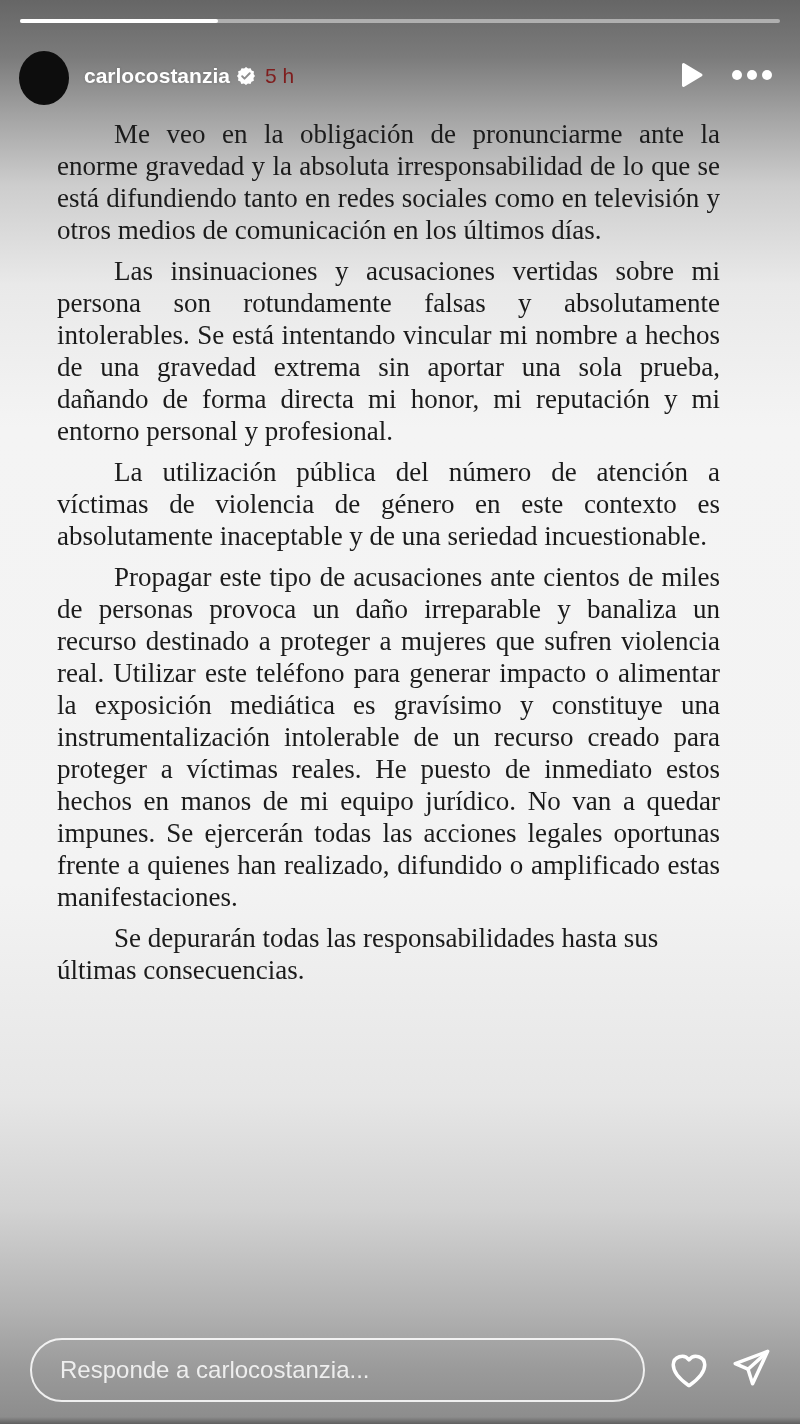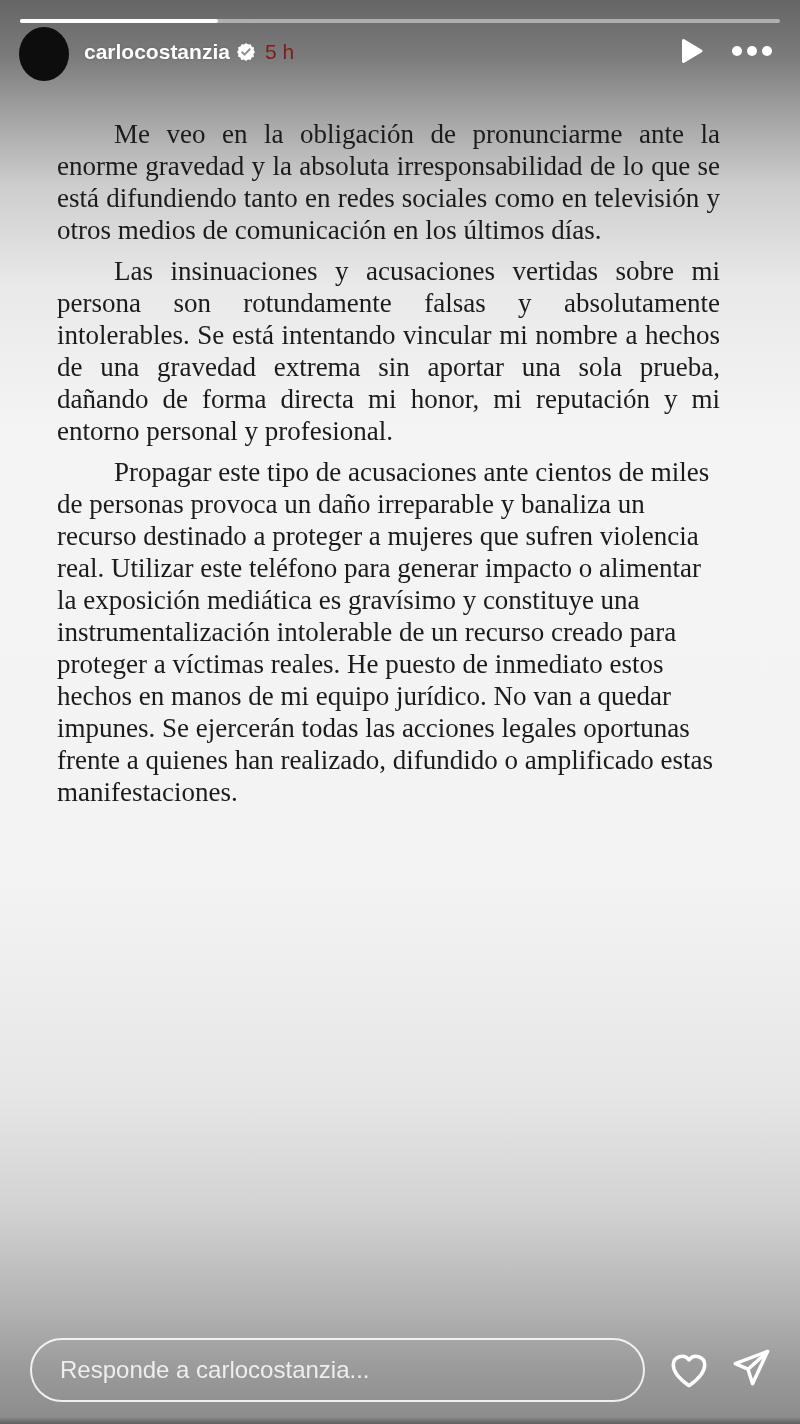--- a/index.html
+++ b/index.html
@@ -17,21 +17,21 @@
   .progress-track {
     position: absolute; left: 20px; top: 19px; width: 760px; height: 4px;
     background: rgba(255,255,255,0.45); border-radius: 2px;
   }
   .progress-fill {
     position: absolute; left: 0; top: 0; height: 100%; width: 26%;
     background: #ffffff; border-radius: 2px;
   }
 
   
-  .header { position: absolute; left: 0; top: 24px; width: 800px; height: 60px; }
+  .header { position: absolute; left: 0; top: 48px; width: 800px; height: 60px; }
   .avatar {
     position: absolute; left: 19px; top: 3px; width: 50px; height: 54px;
     background: #0d0d0d; border-radius: 50%;
   }
   .user-row { position: absolute; left: 84px; top: 16px; display: flex; align-items: center; gap: 7px; }
   .username { color: #ffffff; font-size: 21px; font-weight: 700; text-shadow: 0 0 3px rgba(0,0,0,0.18); }
   .badge { width: 18px; height: 18px; display: inline-block; }
   .timestamp { color: #7f1d1d; font-size: 21px; font-weight: 400; margin-left: 3px; }
   .header-controls { position: absolute; right: 28px; top: 14px; display: flex; align-items: center; gap: 28px; }
   .play-btn { width: 24px; height: 26px; cursor: pointer; }
@@ -96,21 +96,23 @@
       <span class="dot"></span>
       <span class="dot"></span>
       <span class="dot"></span>
     </div>
   </div>
 </div>
 
 <div class="statement">
   <p>Me veo en la obligación de pronunciarme ante la enorme gravedad y la absoluta irresponsabilidad de lo que se está difundiendo tanto en redes sociales como en televisión y otros medios de comunicación en los últimos días.</p>
   <p>Las insinuaciones y acusaciones vertidas sobre mi persona son rotundamente falsas y absolutamente intolerables. Se está intentando vincular mi nombre a hechos de una gravedad extrema sin aportar una sola prueba, dañando de forma directa mi honor, mi reputación y mi entorno personal y profesional.</p>
+  <p>La utilización pública del número de atención a víctimas de violencia de género en este contexto es absolutamente inaceptable y de una seriedad incuestionable.</p>
   <p>Propagar este tipo de acusaciones ante cientos de miles de personas provoca un daño irreparable y banaliza un recurso destinado a proteger a mujeres que sufren violencia real. Utilizar este teléfono para generar impacto o alimentar la exposición mediática es gravísimo y constituye una instrumentalización intolerable de un recurso creado para proteger a víctimas reales. He puesto de inmediato estos hechos en manos de mi equipo jurídico. No van a quedar impunes. Se ejercerán todas las acciones legales oportunas frente a quienes han realizado, difundido o amplificado estas manifestaciones.</p>
+  <p>Se depurarán todas las responsabilidades hasta sus últimas consecuencias.</p>
 </div>
 
 <div class="reply-pill">
   <input class="reply-input" type="text" placeholder="Responde a carlocostanzia..." style="">
 </div>
 
 <div class="footer-icon like-btn">
   <svg viewBox="0 0 24 24" width="42" height="42">
     <path fill="none" stroke="#ffffff" stroke-width="2" stroke-linecap="round" stroke-linejoin="round" d="M12 21c-.6-.5-9-5.8-9-12A5 5 0 0 1 12 6.2 5 5 0 0 1 21 9c0 6.2-8.4 11.5-9 12z"></path>
   </svg>

